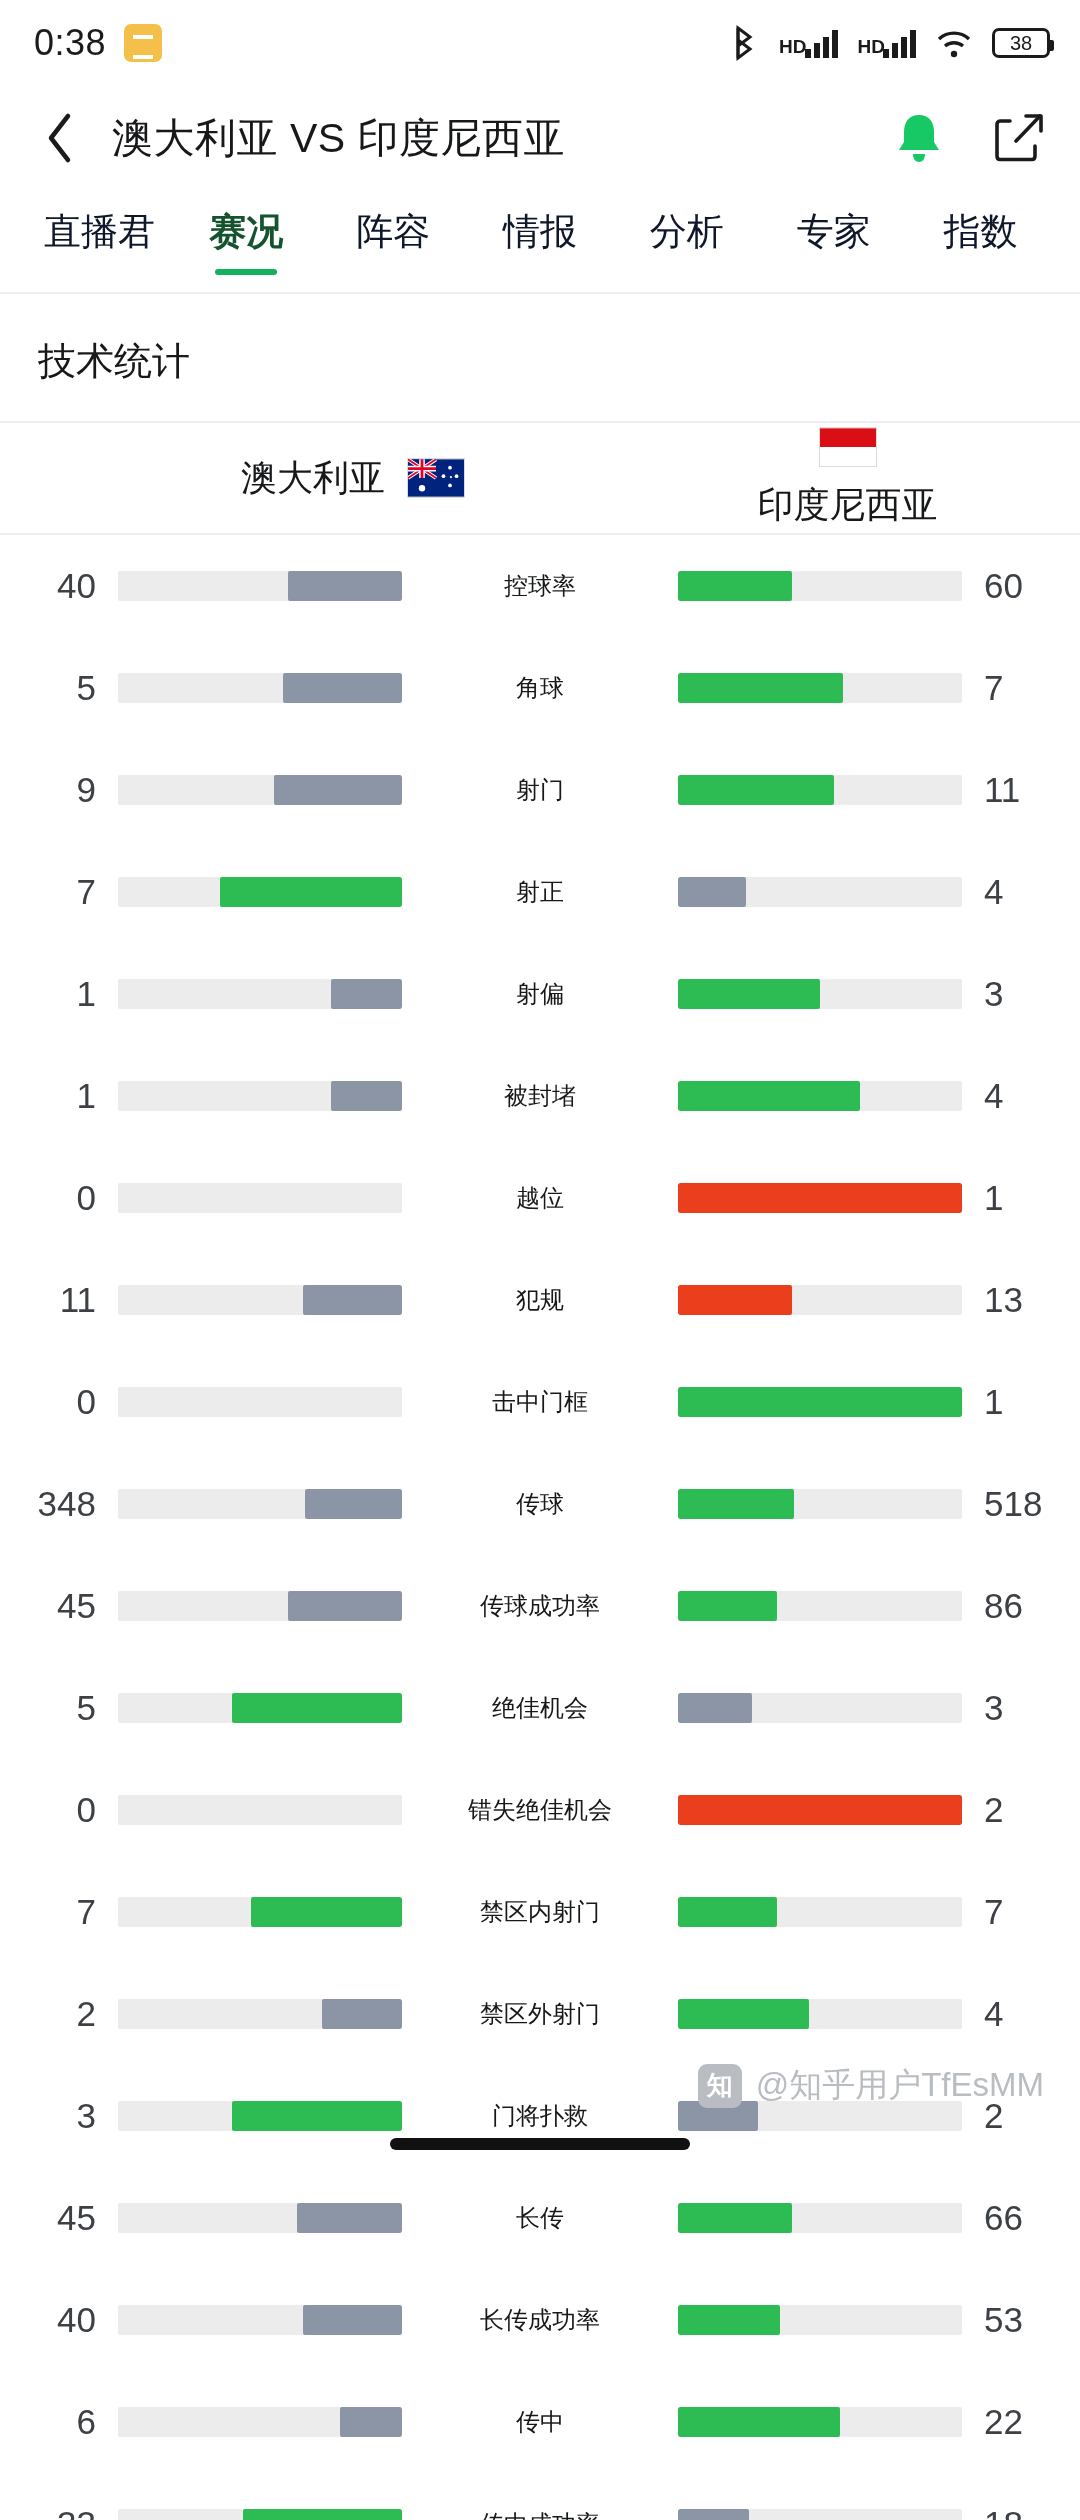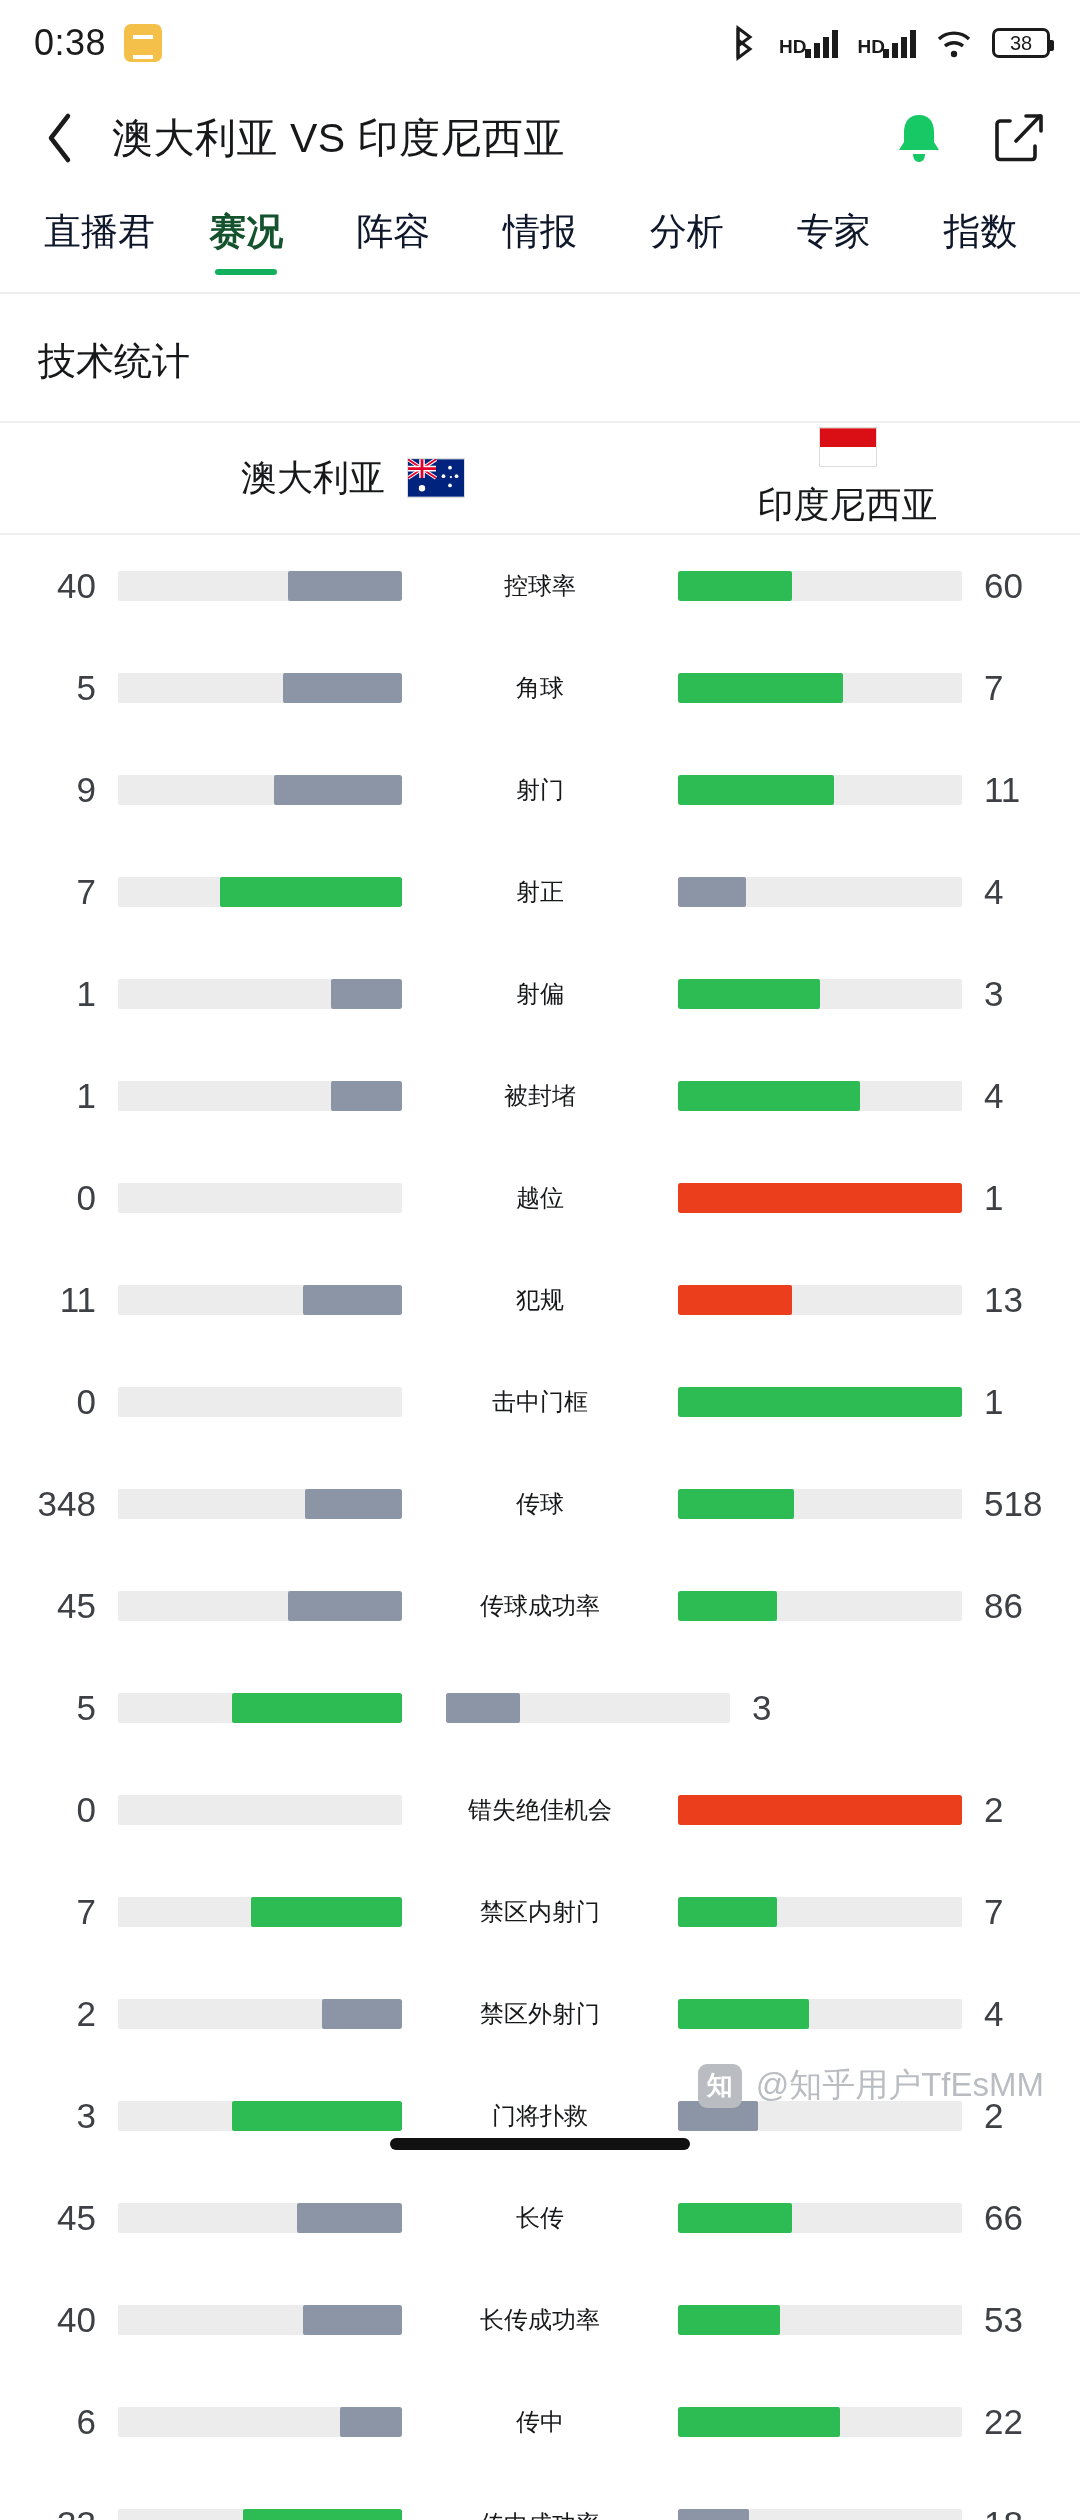--- a/index.html
+++ b/index.html
@@ -474,20 +474,21 @@
         <div class="barwrap right">
           <div class="bar" style="width: 35%; background: rgb(45, 188, 84);"></div>
         </div>
         <div class="val r">86</div>
       </div>
       <div class="row">
         <div class="val">5</div>
         <div class="barwrap left">
           <div class="bar" style="width: 60%; background: rgb(45, 188, 84);"></div>
         </div>
+        <div class="label">绝佳机会</div>
         <div class="barwrap right">
           <div class="bar" style="width: 26%; background: rgb(139, 149, 165);"></div>
         </div>
         <div class="val r">3</div>
       </div>
       <div class="row">
         <div class="val">0</div>
         <div class="barwrap left">
           <div class="bar" style="width: 0%; background: rgb(139, 149, 165);"></div>
         </div>

